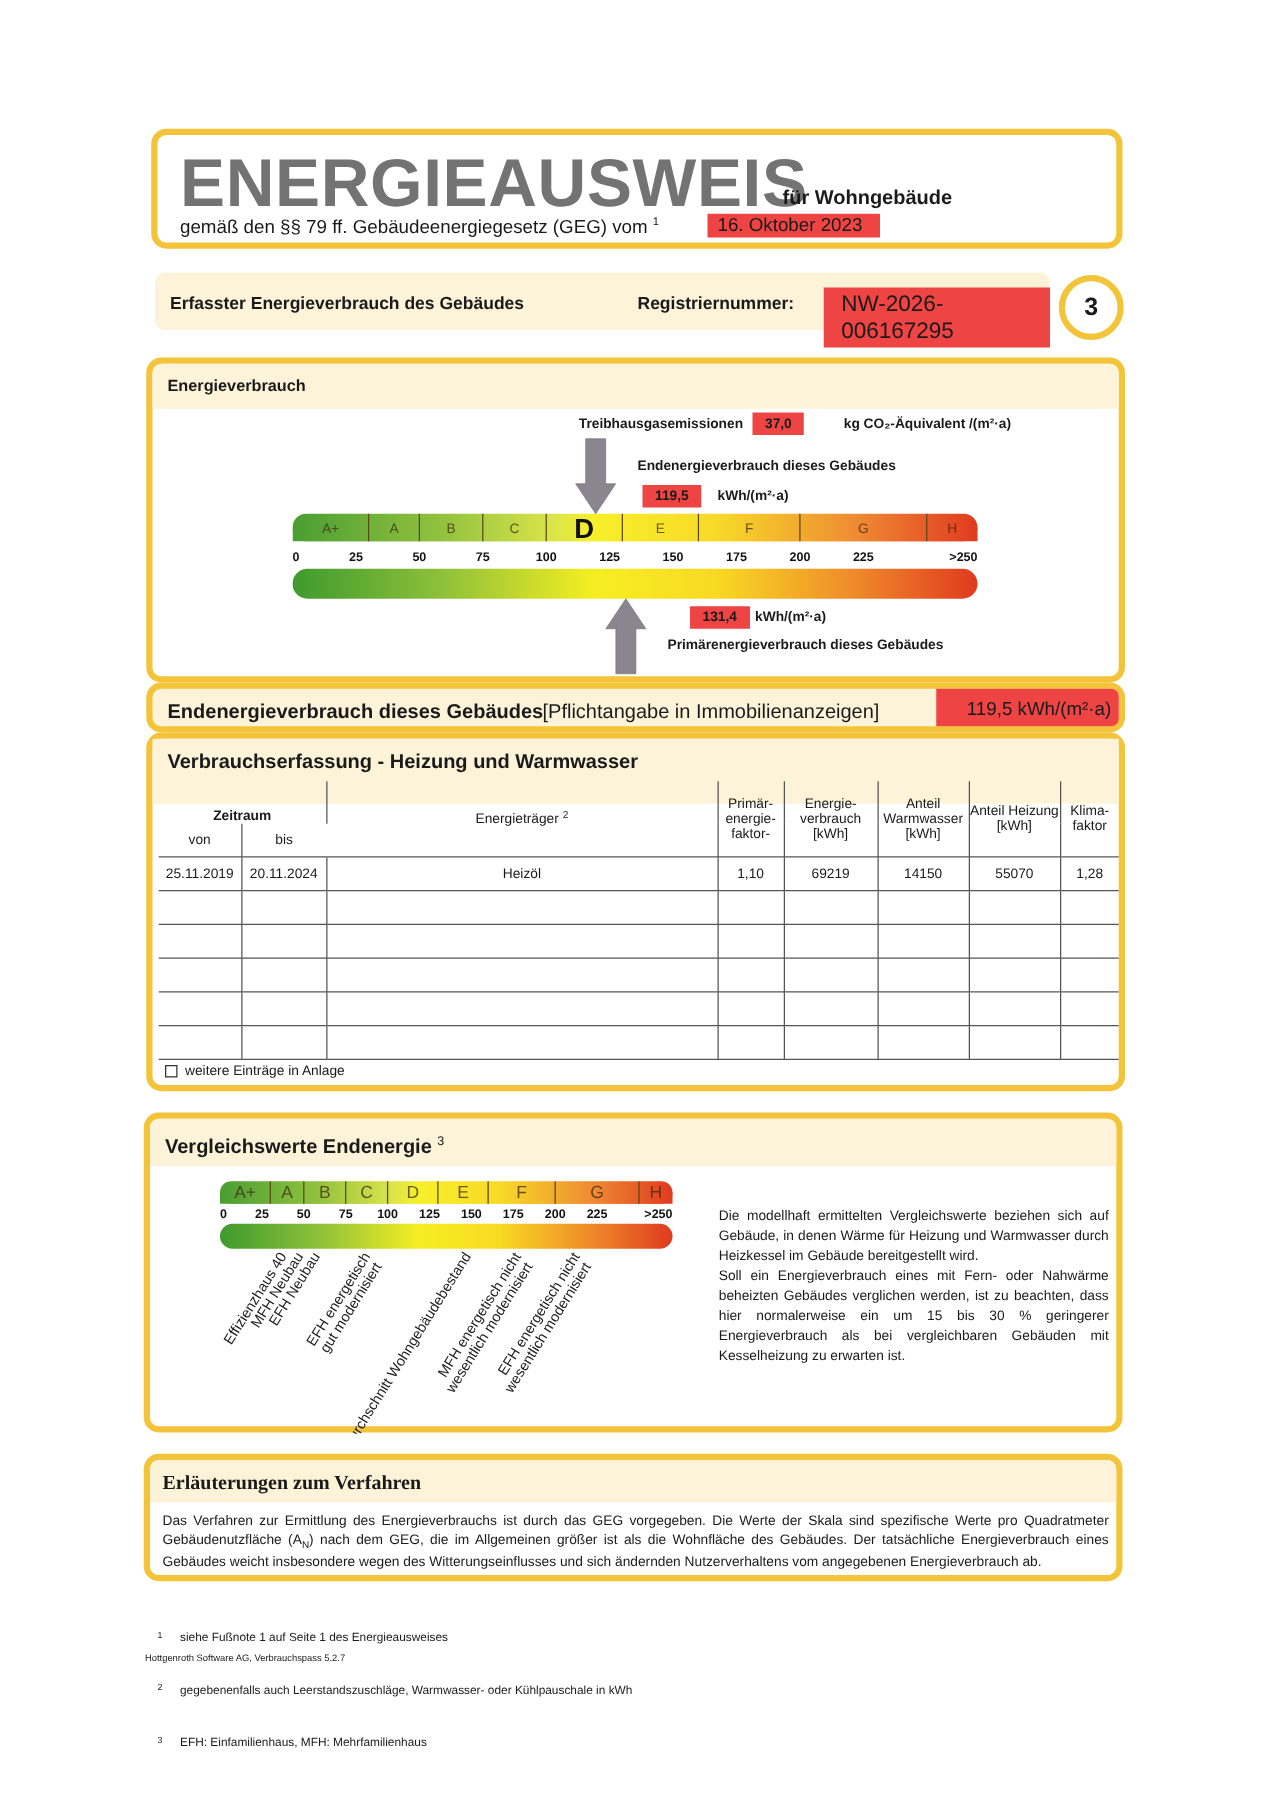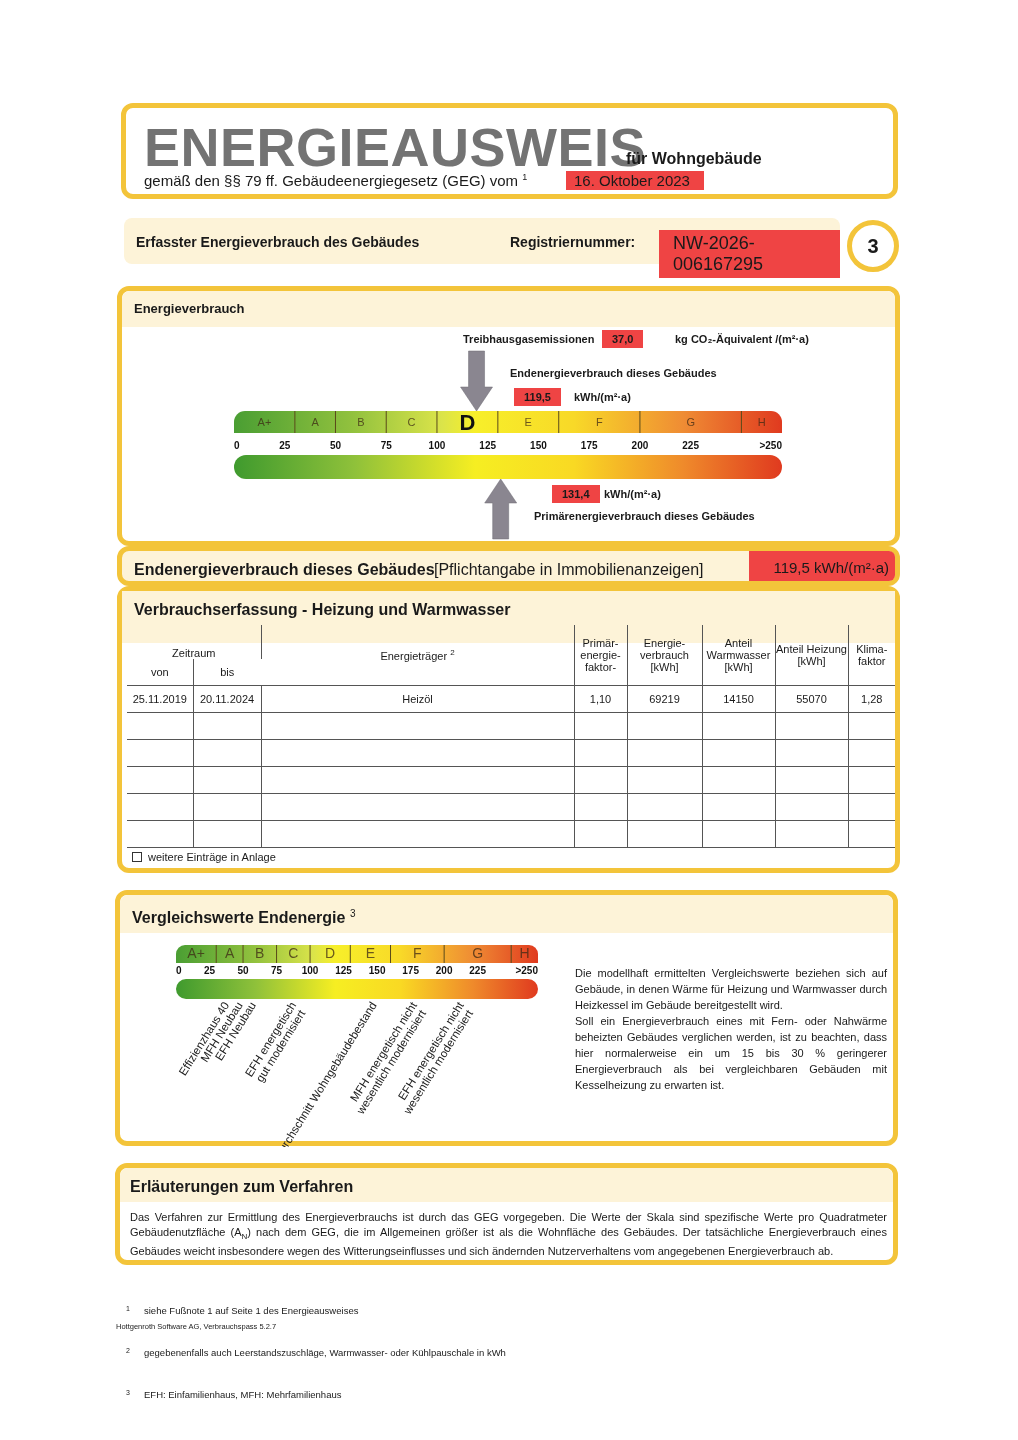--- a/index.html
+++ b/index.html
@@ -67,21 +67,21 @@
   #compare-header { position: absolute; left: 0; top: 0; right: 0; height: 38px; border-radius: 8px 8px 0 0; }
   #compare-title { position: absolute; left: 12px; top: 13px; font-size: 16px; font-weight: bold; }
   #compare-title sup { font-size: 10px; font-weight: normal; }
   #scale-svg-compare { position: absolute; left: 50px; top: 42px; }
   #compare-text { position: absolute; left: 455px; top: 70px; width: 312px; font-size: 11px; line-height: 16px; text-align: justify; }
   #compare-text p { margin: 0; }
 
   
   #explain-box { left: 115px; top: 1163px; width: 783px; height: 102px; }
   #explain-header { position: absolute; left: 0; top: 0; right: 0; height: 34px; border-radius: 8px 8px 0 0; }
-  #explain-title { position: absolute; left: 10px; top: 10px; font-size: 16px; font-weight: bold; }
+  #explain-title { position: absolute; left: 10px; top: 10px; font-size: 16px; font-weight: bold; font-family: Liberation Serif, serif; }
   #explain-text { position: absolute; left: 10px; top: 42px; width: 757px; font-size: 11px; line-height: 15px; text-align: justify; }
   #explain-text sub { font-size: 8px; }
 
   
   #footnotes { position: absolute; left: 126px; top: 1276px; font-size: 9.5px; line-height: 14px; }
   .fn { display: flex; margin-top: 28px; }
   .fn-num { width: 18px; font-size: 7px; vertical-align: super; line-height: 10px; }
   #software { position: absolute; left: 116px; top: 1322px; font-size: 7.5px; }
 </style>
 </head>
@@ -190,21 +190,21 @@
         <col style="width:68px">
         <col style="width:313px">
         <col style="width:53px">
         <col style="width:75px">
         <col style="width:73px">
         <col style="width:73px">
         <col style="width:47px">
     </colgroup>
     <tbody>
         <tr class="hdr-row">
-      <th colspan="2" style="border-bottom:none;padding-top:22px;">Zeitraum</th>
+      <th colspan="2" style="border-bottom:none;padding-top:22px;font-weight:bold;">Zeitraum</th>
       <th rowspan="2"><span>Energieträger</span> <sup style="font-size:8px;">2</sup></th>
       <th rowspan="2" style="height:60px;">Primär- energie- faktor-</th>
       <th rowspan="2">Energie- verbrauch [kWh]</th>
       <th rowspan="2">Anteil Warmwasser [kWh]</th>
       <th rowspan="2">Anteil Heizung [kWh]</th>
       <th rowspan="2">Klima- faktor</th>
     </tr>
     <tr class="hdr-row">
       <th>von</th>
       <th>bis</th>

